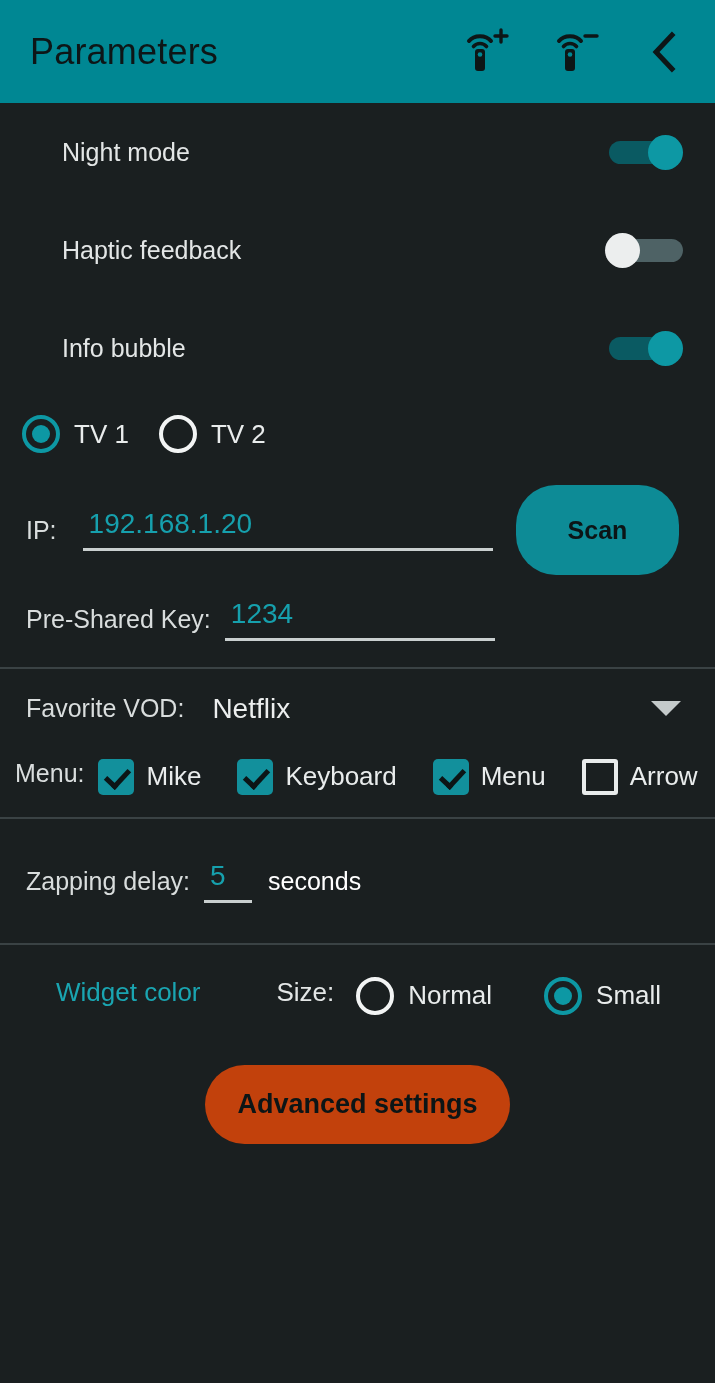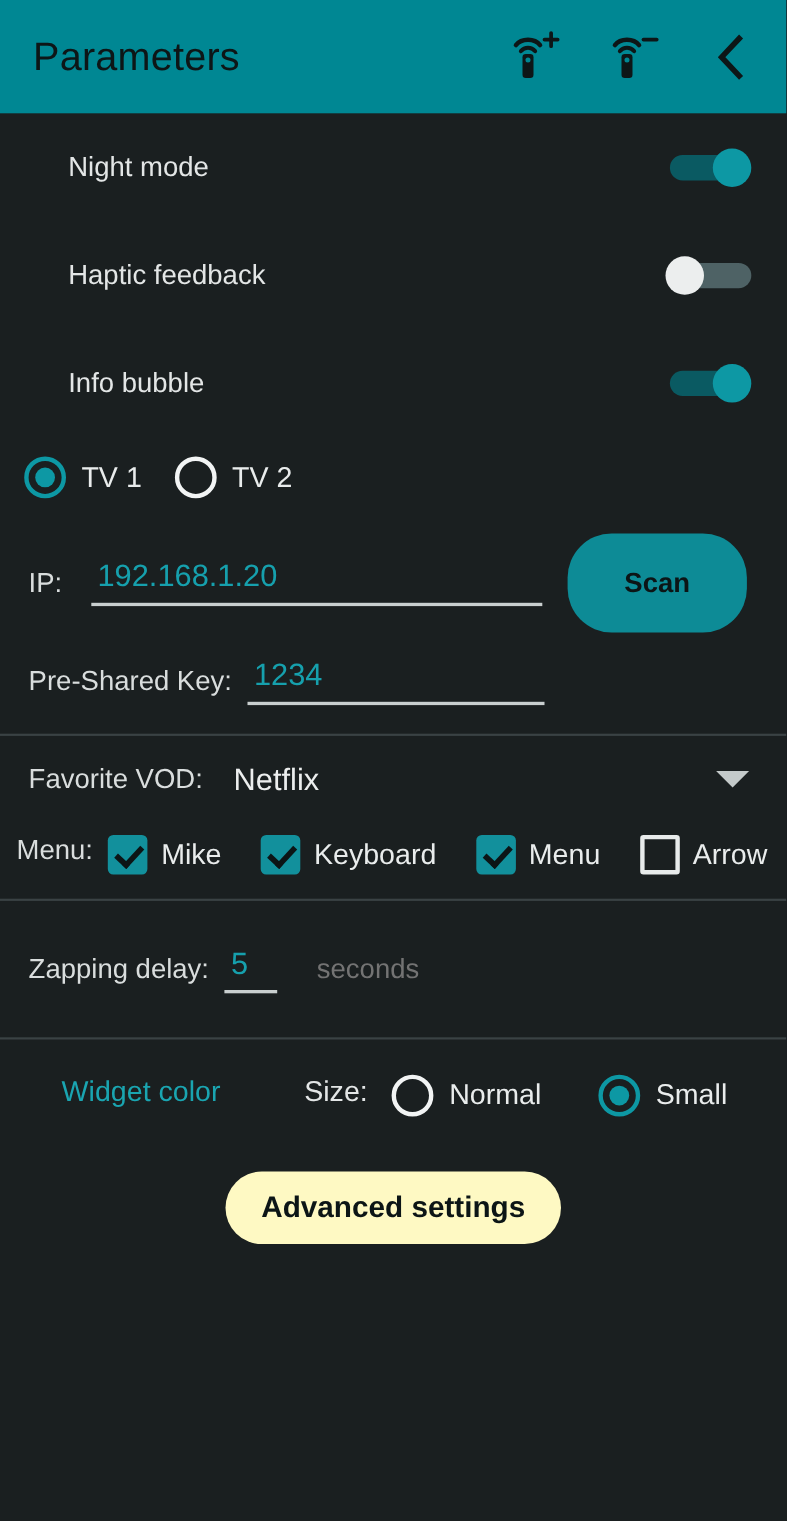--- a/index.html
+++ b/index.html
@@ -236,22 +236,22 @@
     align-items: center;
     padding: 42px 0 40px 26px;
   }
   .zap-field {
     width: 48px;
     margin: 0 12px 0 14px;
     text-align: left;
   }
   .zap-unit {
     font-size: 25px;
-    color: #737373;
-    margin-left: 24px;
+    color: #ffffff;
+    margin-left: 4px;
   }
 
   
   .bottom-section { padding: 32px 0 0 0; }
   .size-row {
     display: flex;
     align-items: flex-start;
     padding: 0 0 0 56px;
   }
   .widget-color-link {
@@ -263,23 +263,23 @@
     font-size: 26px;
     color: #e3e6e6;
     margin-left: 76px;
   }
   .size-opt { display: flex; align-items: center; margin-left: 22px; }
 
   .advanced-btn {
     display: block;
     margin: 50px auto 0 auto;
     width: 305px;
-    height: 66px;
+    height: 79px;
     border-radius: 42px;
-    background: #fef9c3;
+    background: #c2410c;
     border: none;
     color: #0c1516;
     font-size: 27px;
     font-weight: bold;
     font-family: "Liberation Sans", sans-serif;
     cursor: pointer;
   }
 </style>
 </head>
 <body>

